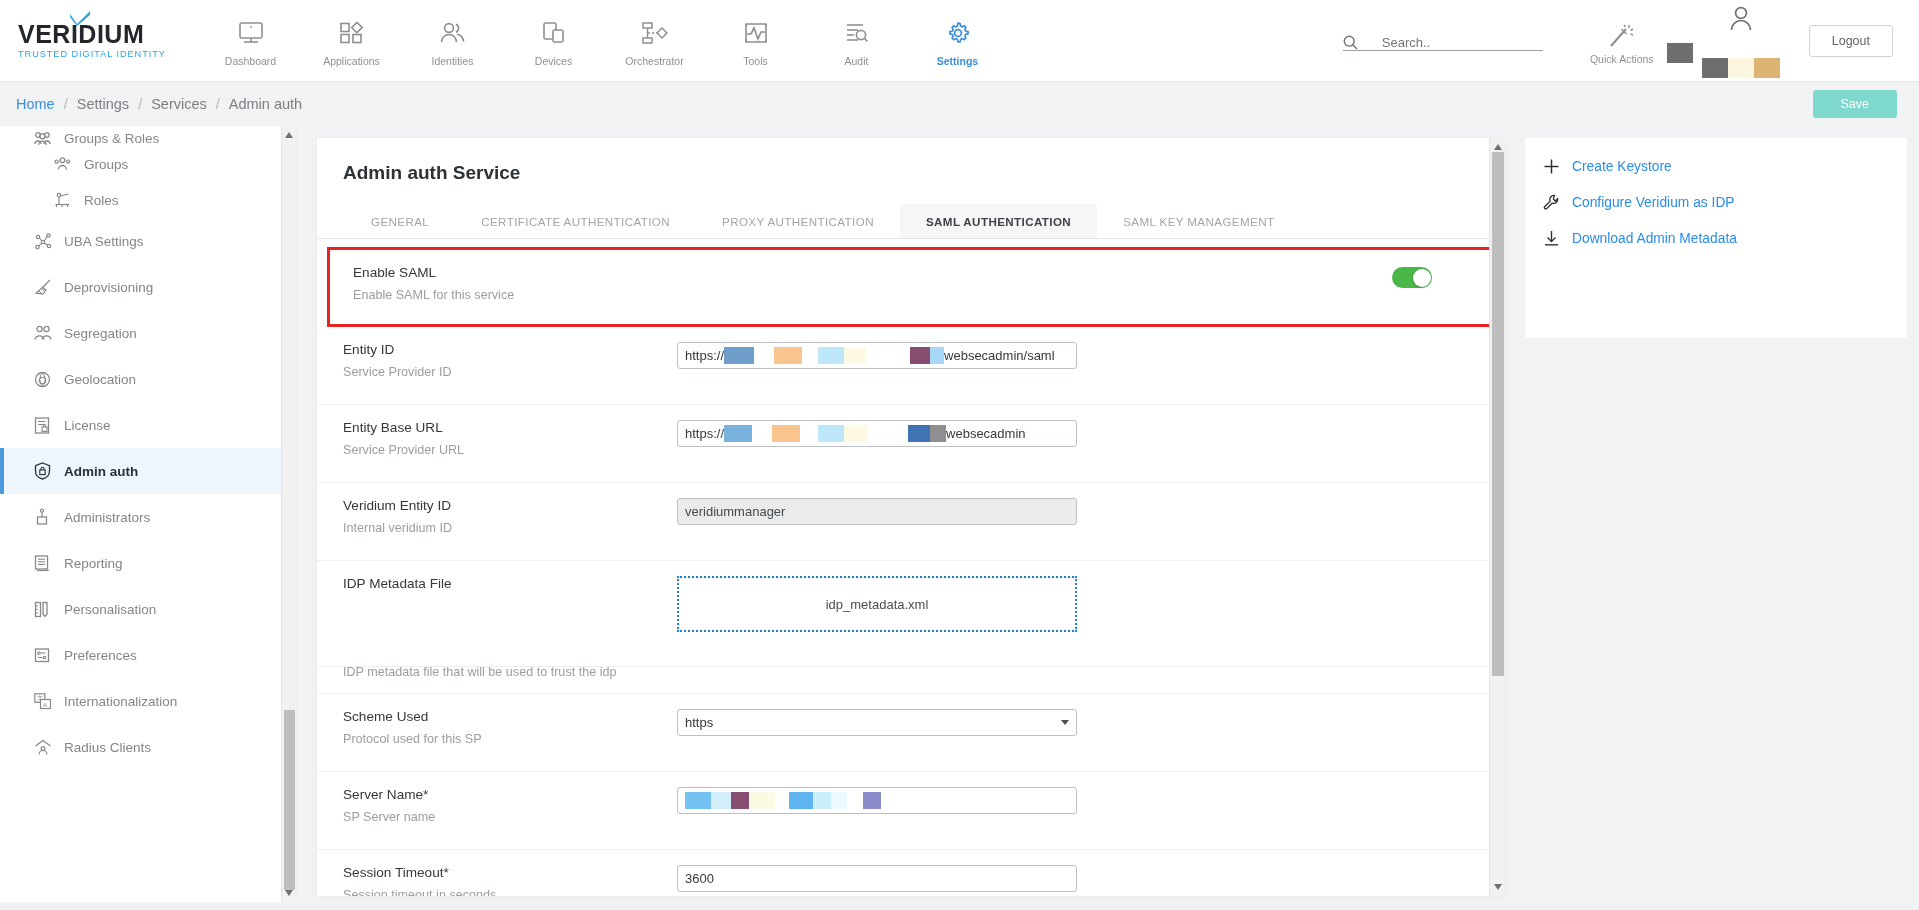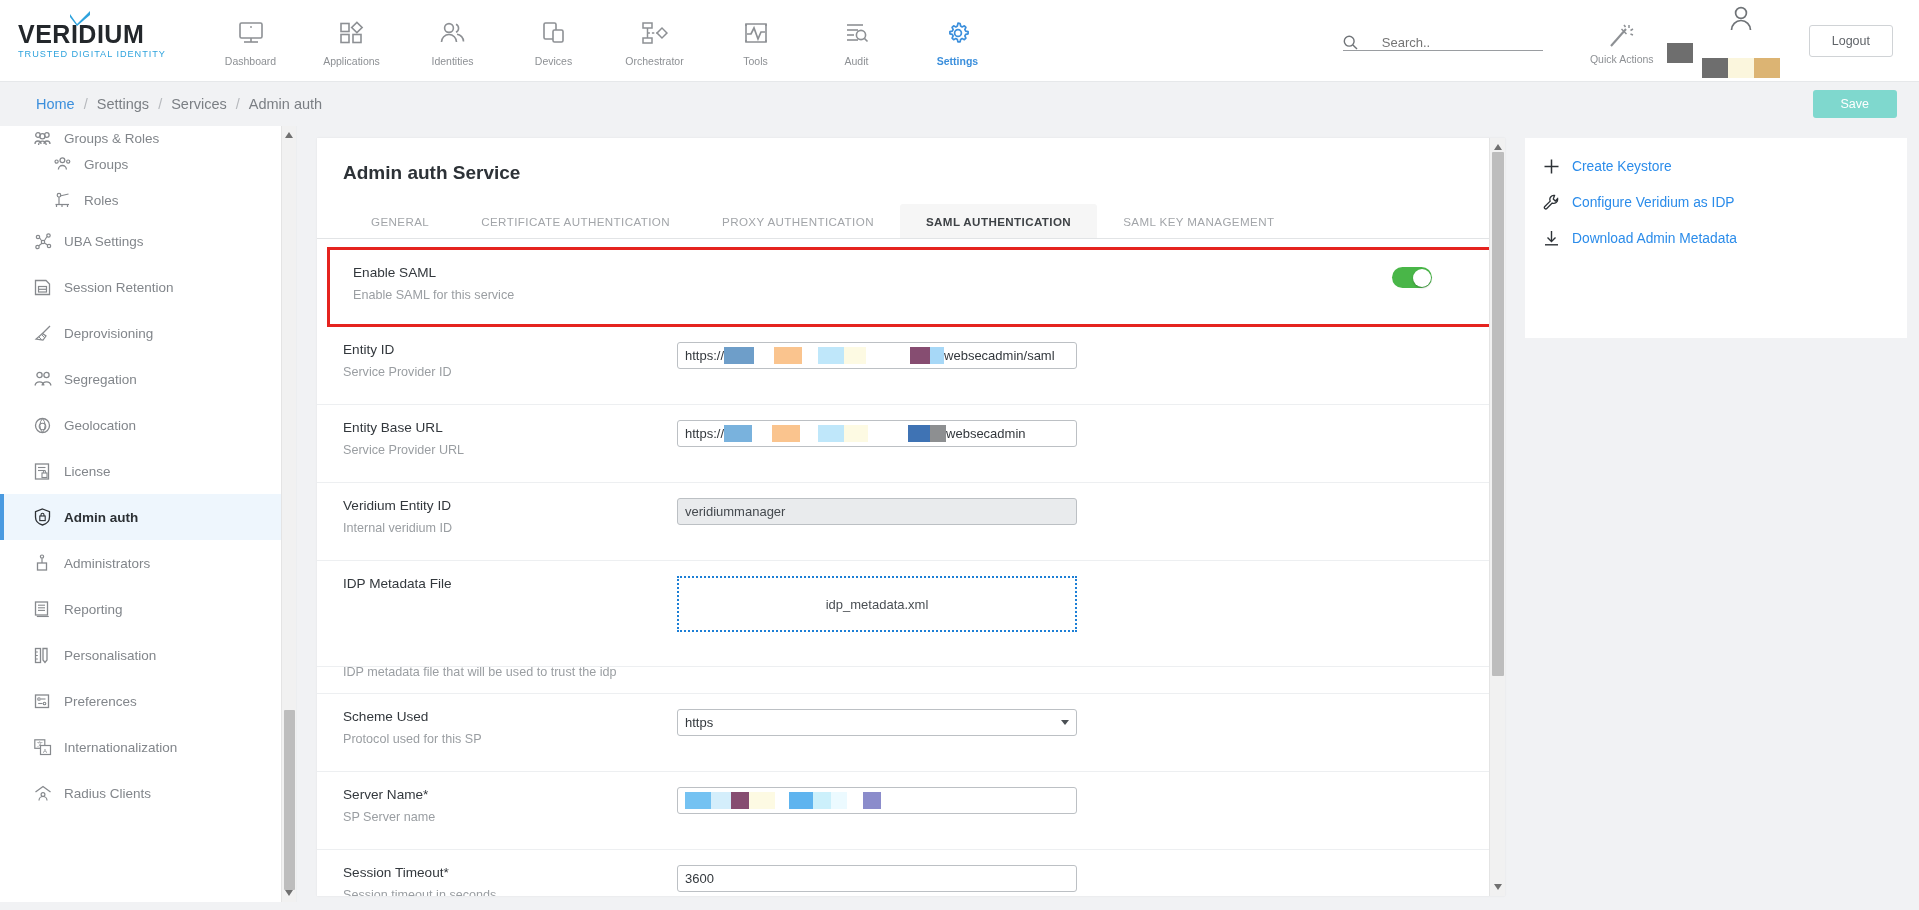--- a/index.html
+++ b/index.html
@@ -67,21 +67,21 @@
     margin-left: 20px; margin-right: 26px; cursor: pointer;
     font-family: "Liberation Sans", sans-serif;
   }
 
   
   .crumbbar {
     height: 44px; background: #f1f2f4; display: flex; align-items: center;
     padding-left: 16px; position: relative;
   }
   .crumb { font-size: 14.5px; color: #7b7f84; }
-  .crumb.link { color: #3b8fdc; cursor: pointer; margin-left: 20px; }
+  .crumb.link { color: #3b8fdc; cursor: pointer; }
   .crumb-sep { font-size: 14.5px; color: #b6b9bd; margin: 0 9px; }
   .save-btn {
     position: absolute; right: 22px; top: 8px;
     background: #7fd8ce; color: #ffffff; border: none;
     font-size: 12.5px; padding: 7px 28px; border-radius: 3px; cursor: pointer;
     font-family: "Liberation Sans", sans-serif;
   }
 
   
   .body-wrap { display: flex; height: 784px; padding-bottom: 8px; }
@@ -419,30 +419,20 @@
           <circle cx="14.5" cy="3.5" r="1.7" fill="none" stroke="#86898d" stroke-width="1.2"></circle>
           <circle cx="9" cy="10" r="1.7" fill="none" stroke="#86898d" stroke-width="1.2"></circle>
           <circle cx="3.5" cy="15" r="1.7" fill="none" stroke="#86898d" stroke-width="1.2"></circle>
           <circle cx="15" cy="14" r="1.7" fill="none" stroke="#86898d" stroke-width="1.2"></circle>
           <path d="M5.5 5.8 L7.8 9 M13 4.5 L10.2 9 M8 11.3 L4.8 13.8 M10.4 11 L13.6 13" fill="none" stroke="#86898d" stroke-width="1.1"></path>
         </svg>
       </span>
       <span class="si-lb">UBA Settings</span>
     </div>
 
-    <div class="side-item">
-      <span class="si-ico">
-        <svg width="17" height="17" viewBox="0 0 17 17">
-          <path d="M1.5 1.5 H12 L15.5 5 V15.5 H1.5 Z" fill="none" stroke="#86898d" stroke-width="1.3"></path>
-          <rect x="4.5" y="7.5" width="8" height="5.5" fill="none" stroke="#86898d" stroke-width="1.2"></rect>
-          <line x1="4.5" y1="10.3" x2="12.5" y2="10.3" stroke="#86898d" stroke-width="1.2"></line>
-        </svg>
-      </span>
-      <span class="si-lb">Session Retention</span>
-    </div>
 
     <div class="side-item">
       <span class="si-ico">
         <svg width="18" height="17" viewBox="0 0 18 17">
           <path d="M16 1 L8 9" fill="none" stroke="#86898d" stroke-width="1.3"></path>
           <path d="M8.5 8.5 L2 14 L9 15 L12 11 Z" fill="none" stroke="#86898d" stroke-width="1.2"></path>
           <line x1="5" y1="12" x2="7.5" y2="14.6" stroke="#86898d" stroke-width="1"></line>
           <line x1="8" y1="10" x2="10.5" y2="12.6" stroke="#86898d" stroke-width="1"></line>
         </svg>
       </span>

